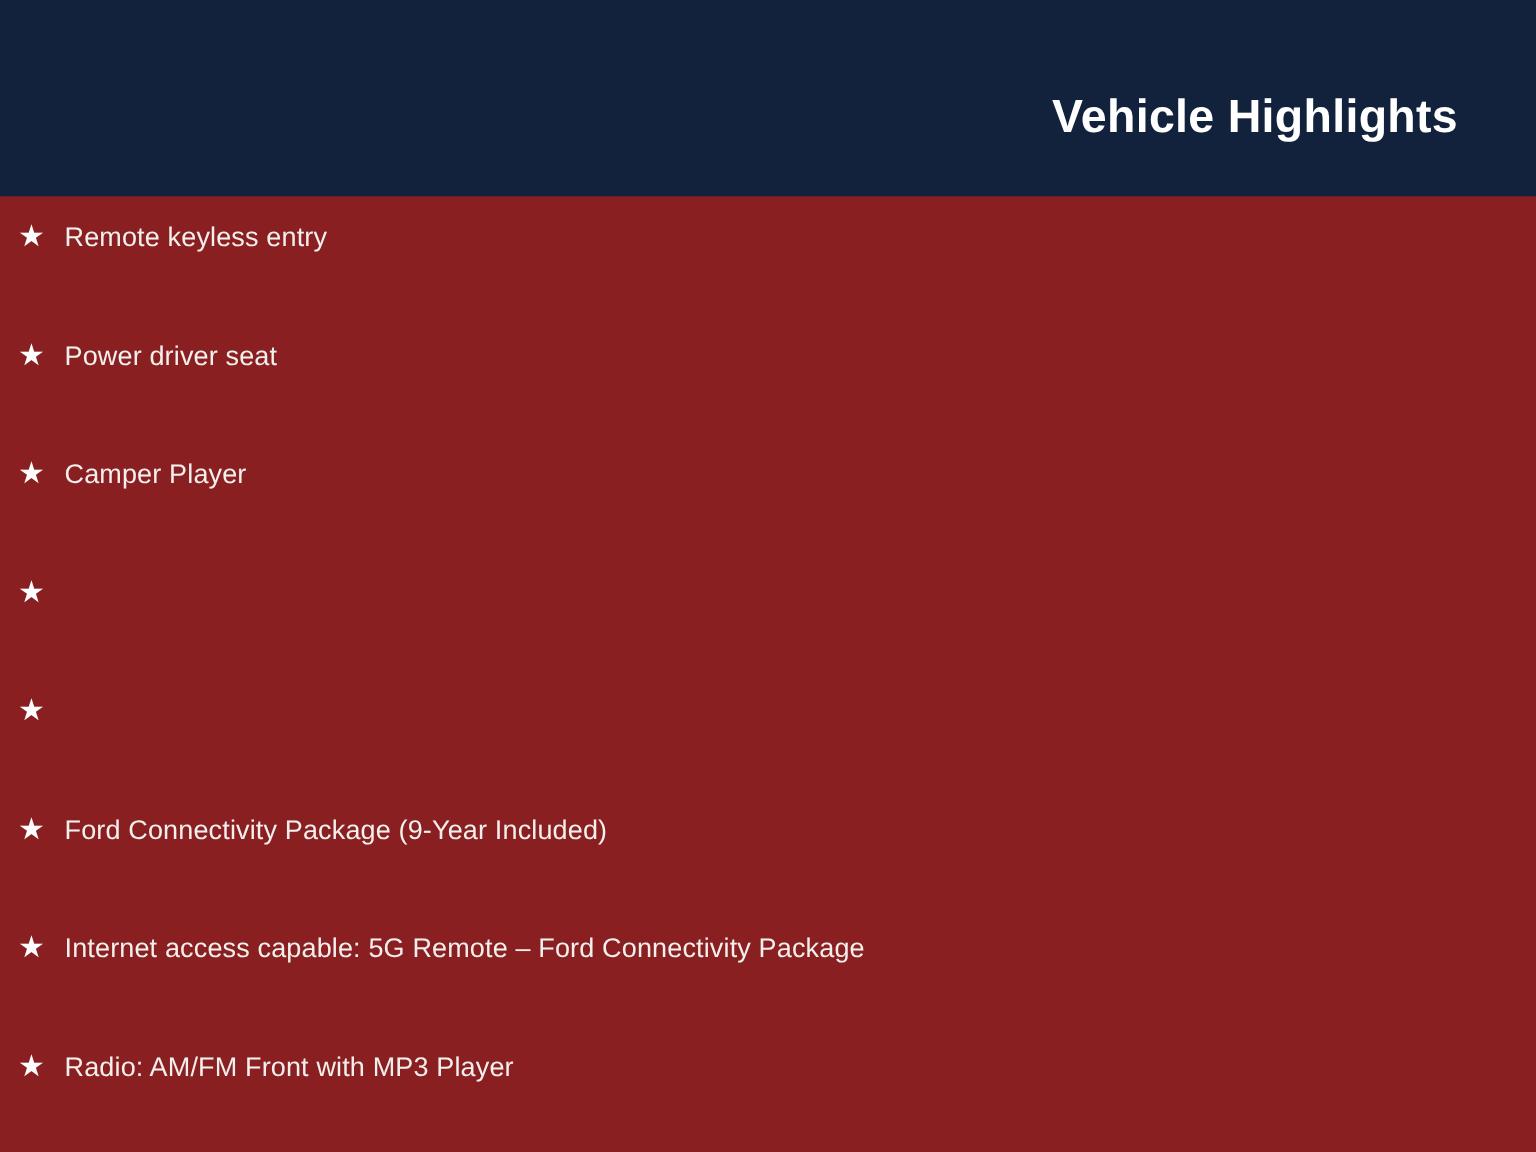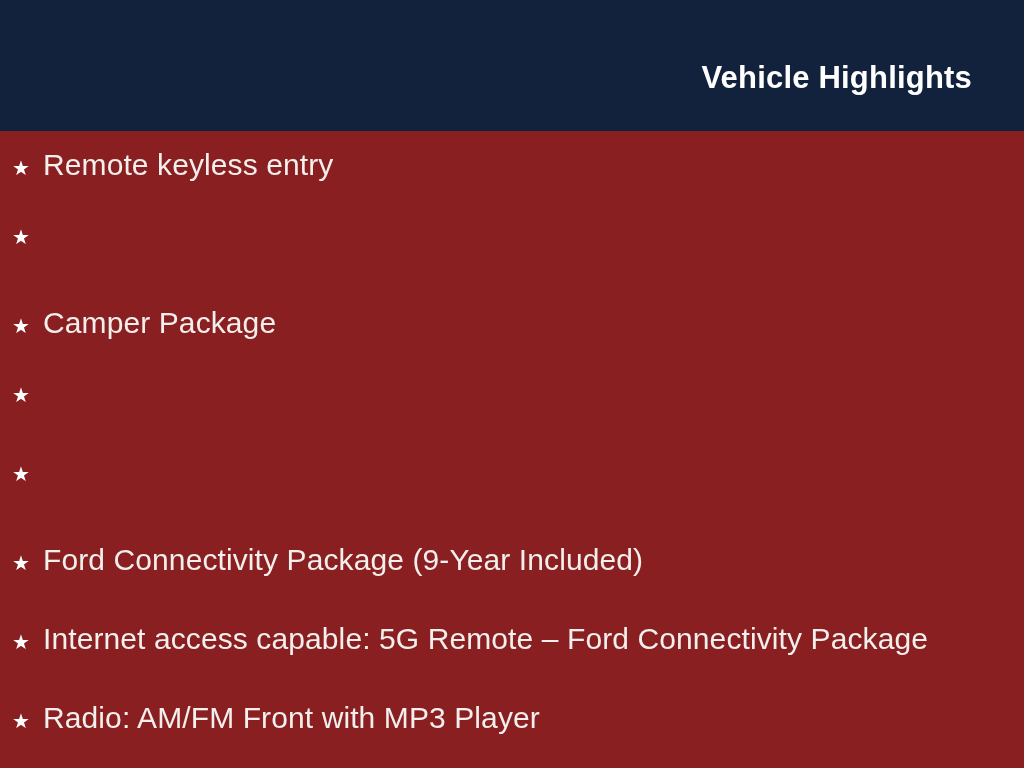--- a/index.html
+++ b/index.html
@@ -75,21 +75,21 @@
     display: inline-block;
     width: 31px;
     flex: 0 0 31px;
     color: #ffffff;
     font-size: 20px;
     line-height: 1;
   }
 
   .item-label {
     color: #f2efec;
-    font-size: 30px;
+    font-size: 18px;
     line-height: 1.1;
     letter-spacing: 0.1px;
   }
 </style>
 </head>
 <body>
 
 <div class="slide">
 
   <div class="header-band">
@@ -99,25 +99,26 @@
   <div class="body-area">
     <ul class="highlight-list">
 
       <li class="highlight-item">
         <span class="bullet-star">★</span>
         <span class="item-label">Remote keyless entry</span>
       </li>
 
       <li class="highlight-item">
         <span class="bullet-star">★</span>
+        <span class="item-label">Power driver seat</span>
       </li>
 
       <li class="highlight-item">
         <span class="bullet-star">★</span>
-        <span class="item-label">Camper Package</span>
+        <span class="item-label">Camper Player</span>
       </li>
 
       <li class="highlight-item">
         <span class="bullet-star">★</span>
       </li>
 
       <li class="highlight-item">
         <span class="bullet-star">★</span>
       </li>
 

